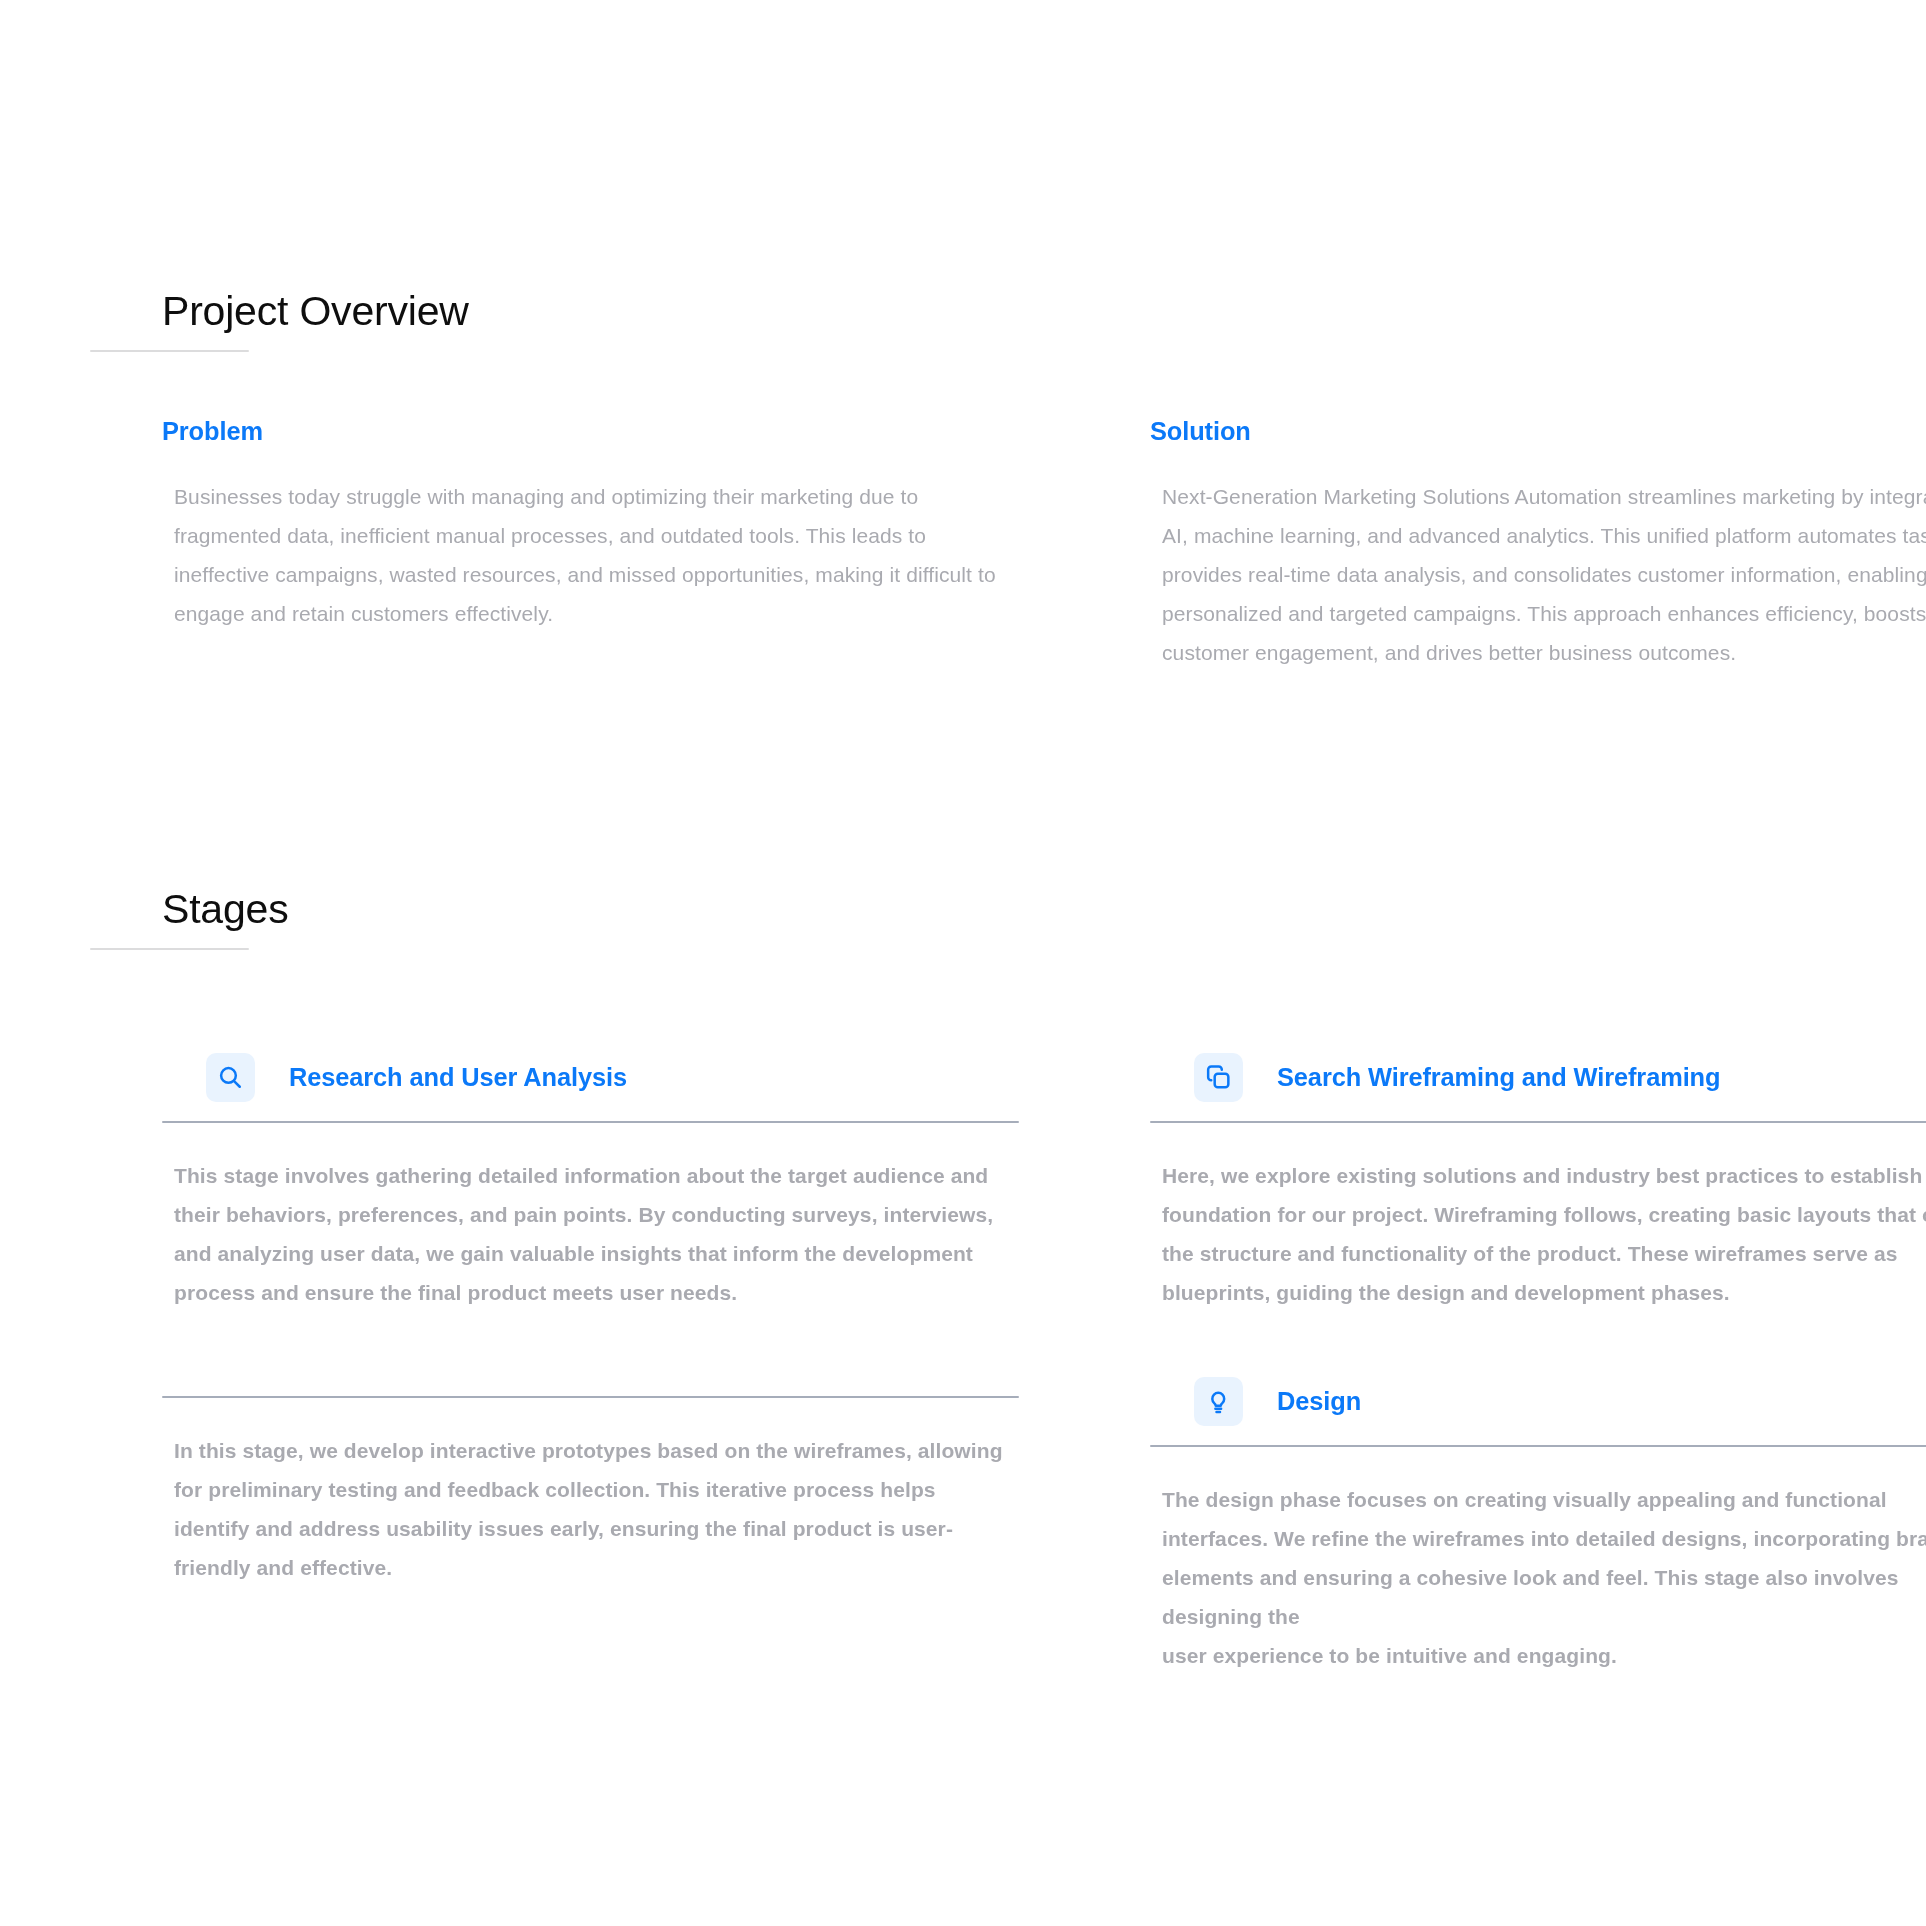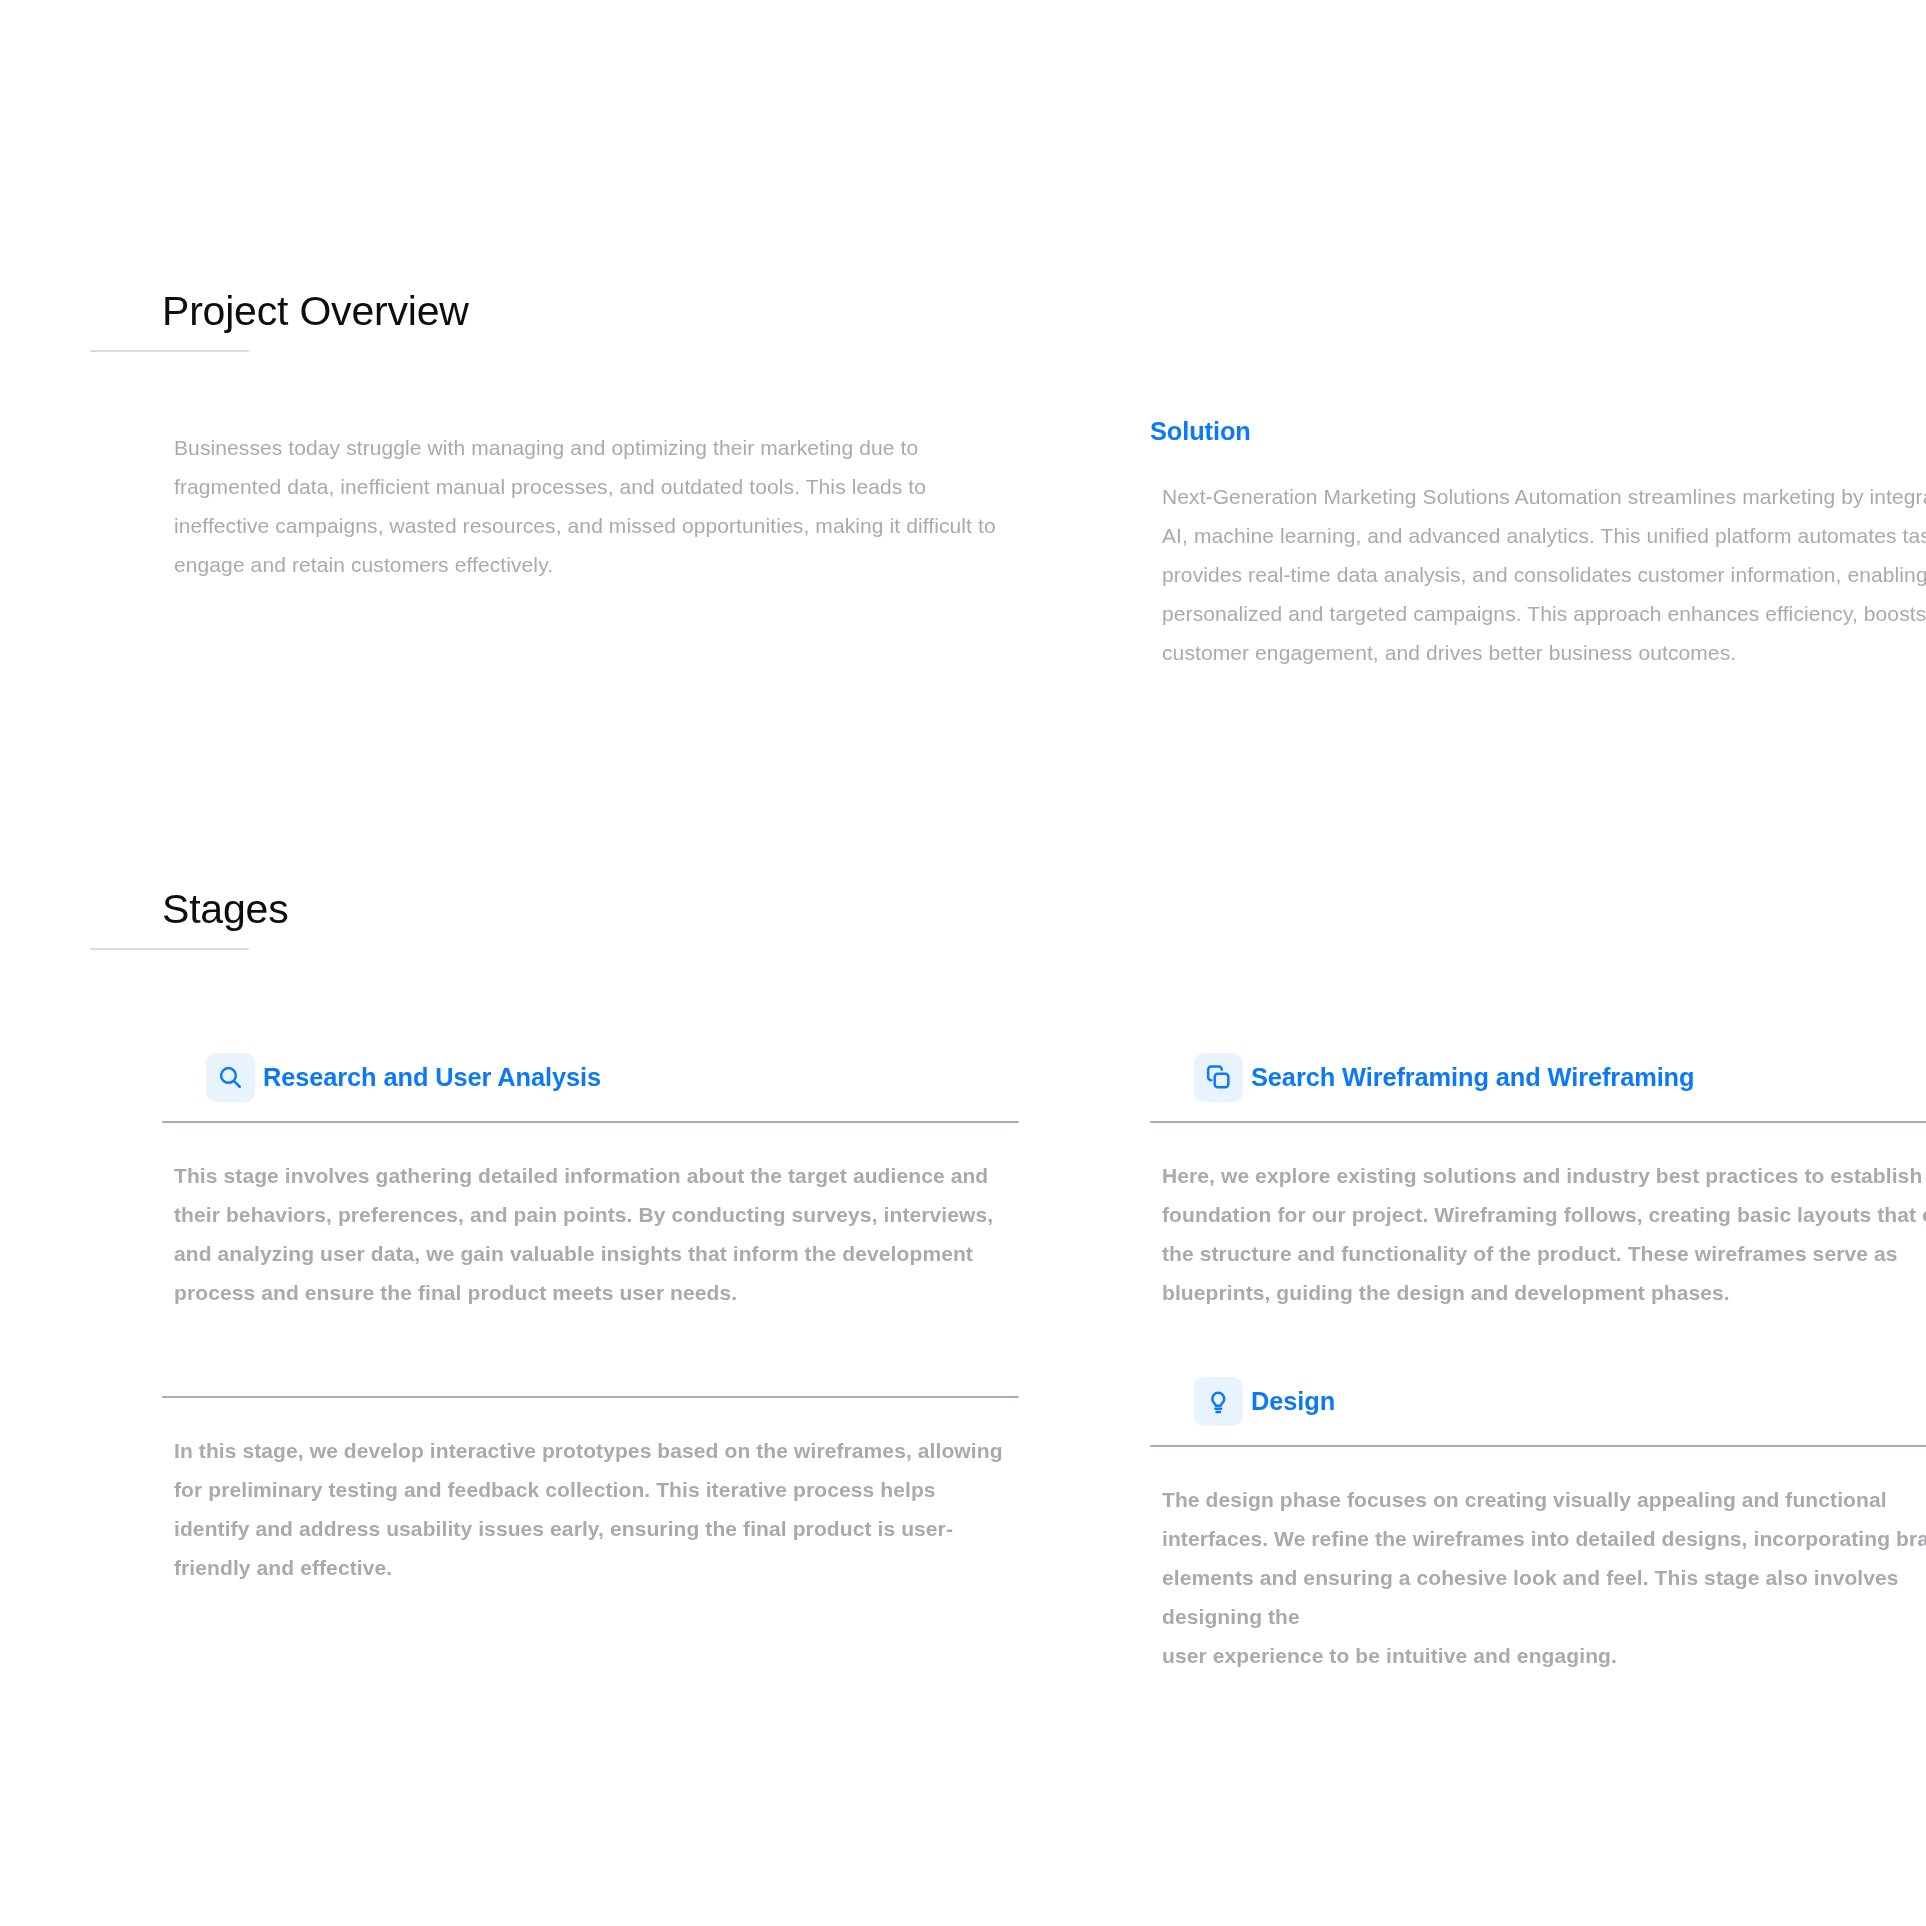--- a/index.html
+++ b/index.html
@@ -87,21 +87,21 @@
   }
 
   
   .stage {
     width: 857px;
     margin-bottom: 0;
   }
   .stage-head {
     display: flex;
     align-items: center;
-    gap: 8px;
+    gap: 34px;
     height: 49px;
     padding-left: 44px;
   }
   .stage-icon {
     width: 49px;
     height: 49px;
     flex: 0 0 49px;
     border-radius: 10px;
     background: #e9f3fe;
     display: flex;
@@ -143,20 +143,21 @@
 
   <div class="section" style="top:277px;">
     <div class="section-head">
       <h1 class="section-title">Project Overview</h1>
       <div class="section-rule"></div>
     </div>
 
     <div class="cols" style="margin-top:50px;">
 
       <div class="col">
+        <h2 class="ov-title">Problem</h2>
         <p class="body-text">Businesses today struggle with managing and optimizing their marketing due to fragmented data, inefficient manual processes, and outdated tools. This leads to ineffective campaigns, wasted resources, and missed opportunities, making it difficult to engage and retain customers effectively.</p>
       </div>
 
       <div class="col">
         <h2 class="ov-title">Solution</h2>
         <p class="body-text">Next-Generation Marketing Solutions Automation streamlines marketing by integrating AI, machine learning, and advanced analytics. This unified platform automates tasks, provides real-time data analysis, and consolidates customer information, enabling personalized and targeted campaigns. This approach enhances efficiency, boosts customer engagement, and drives better business outcomes.</p>
       </div>
 
     </div>
   </div>

